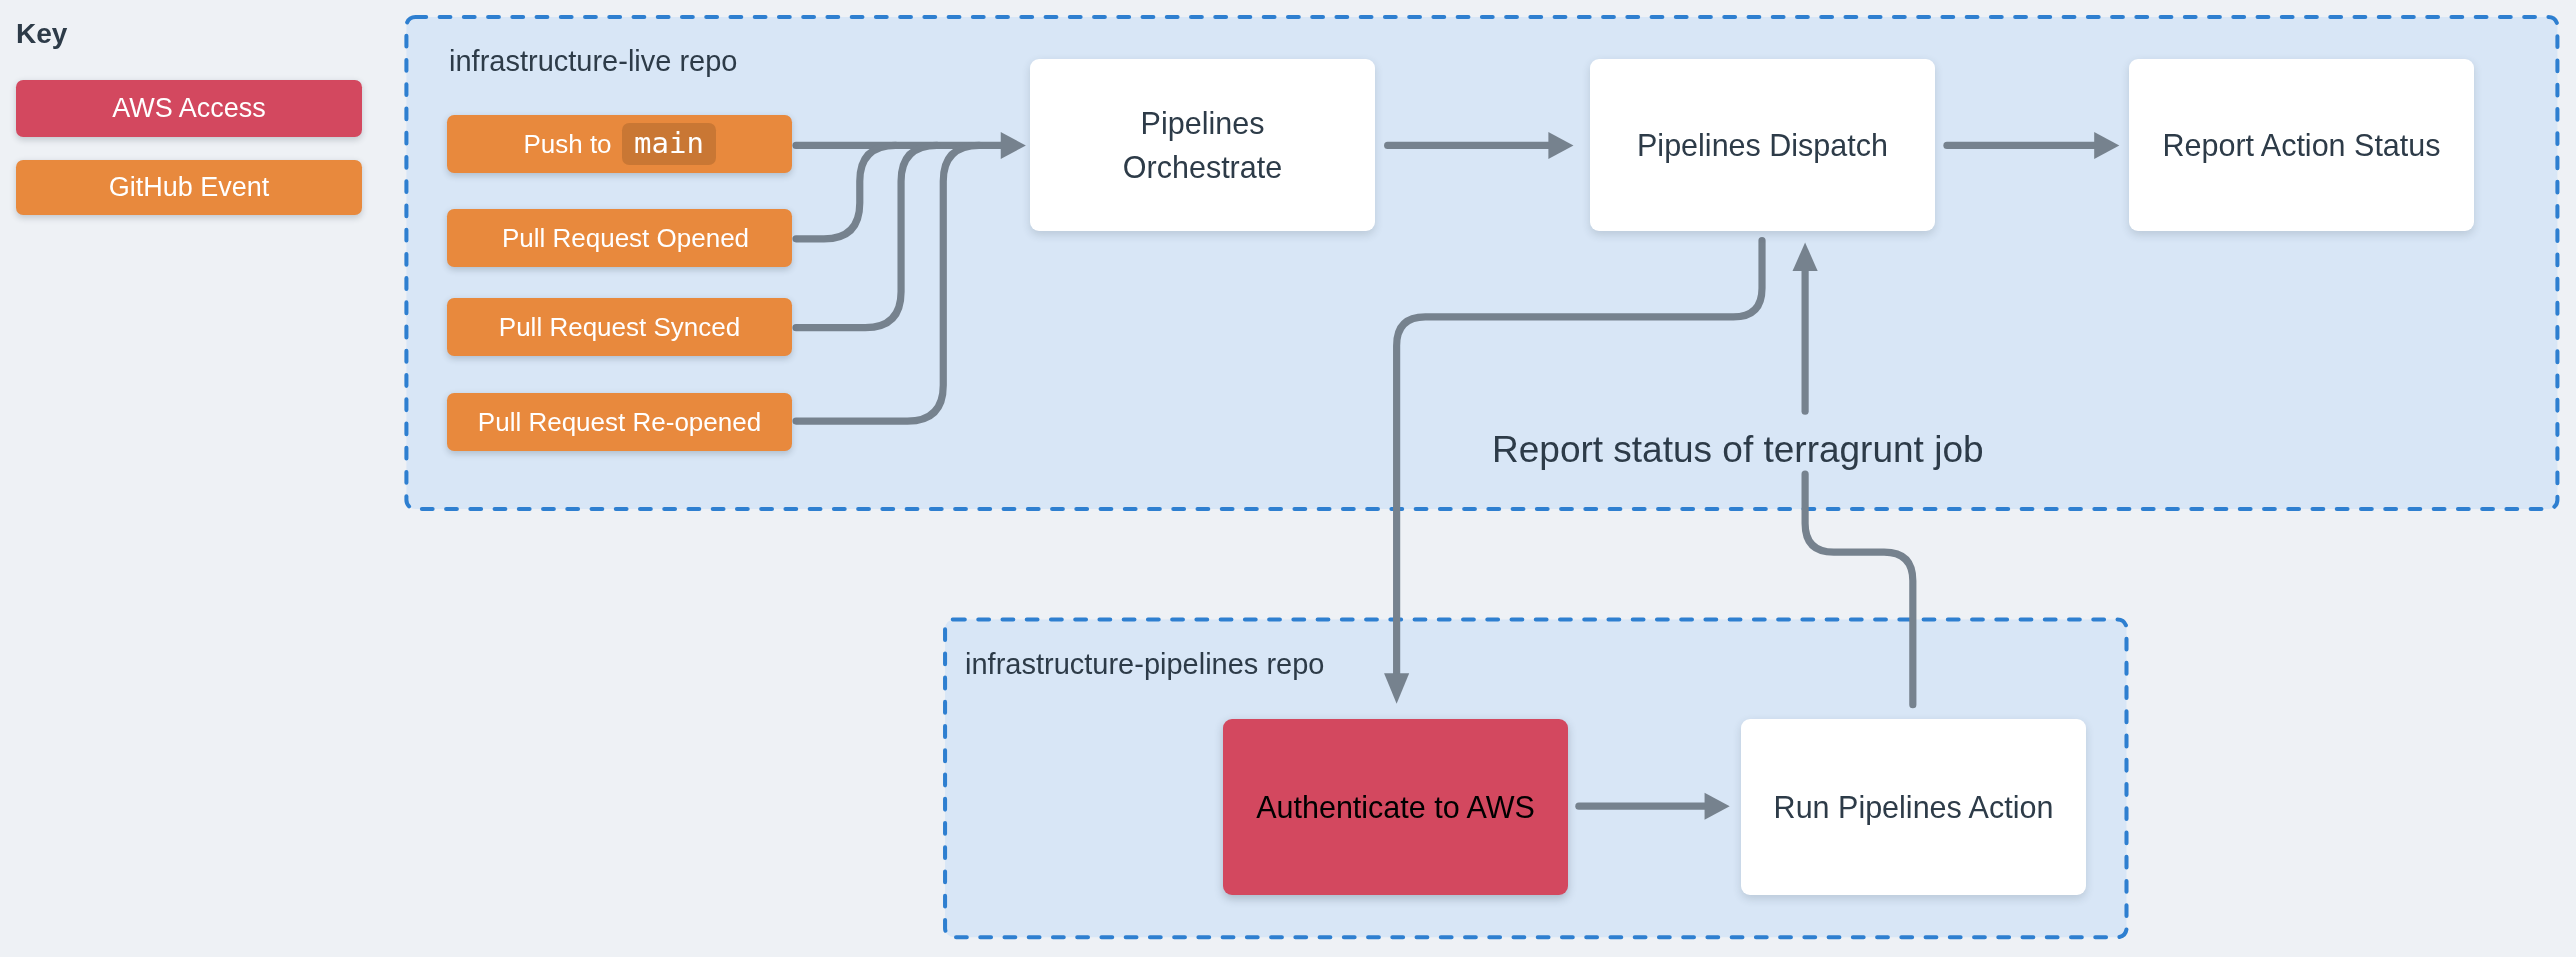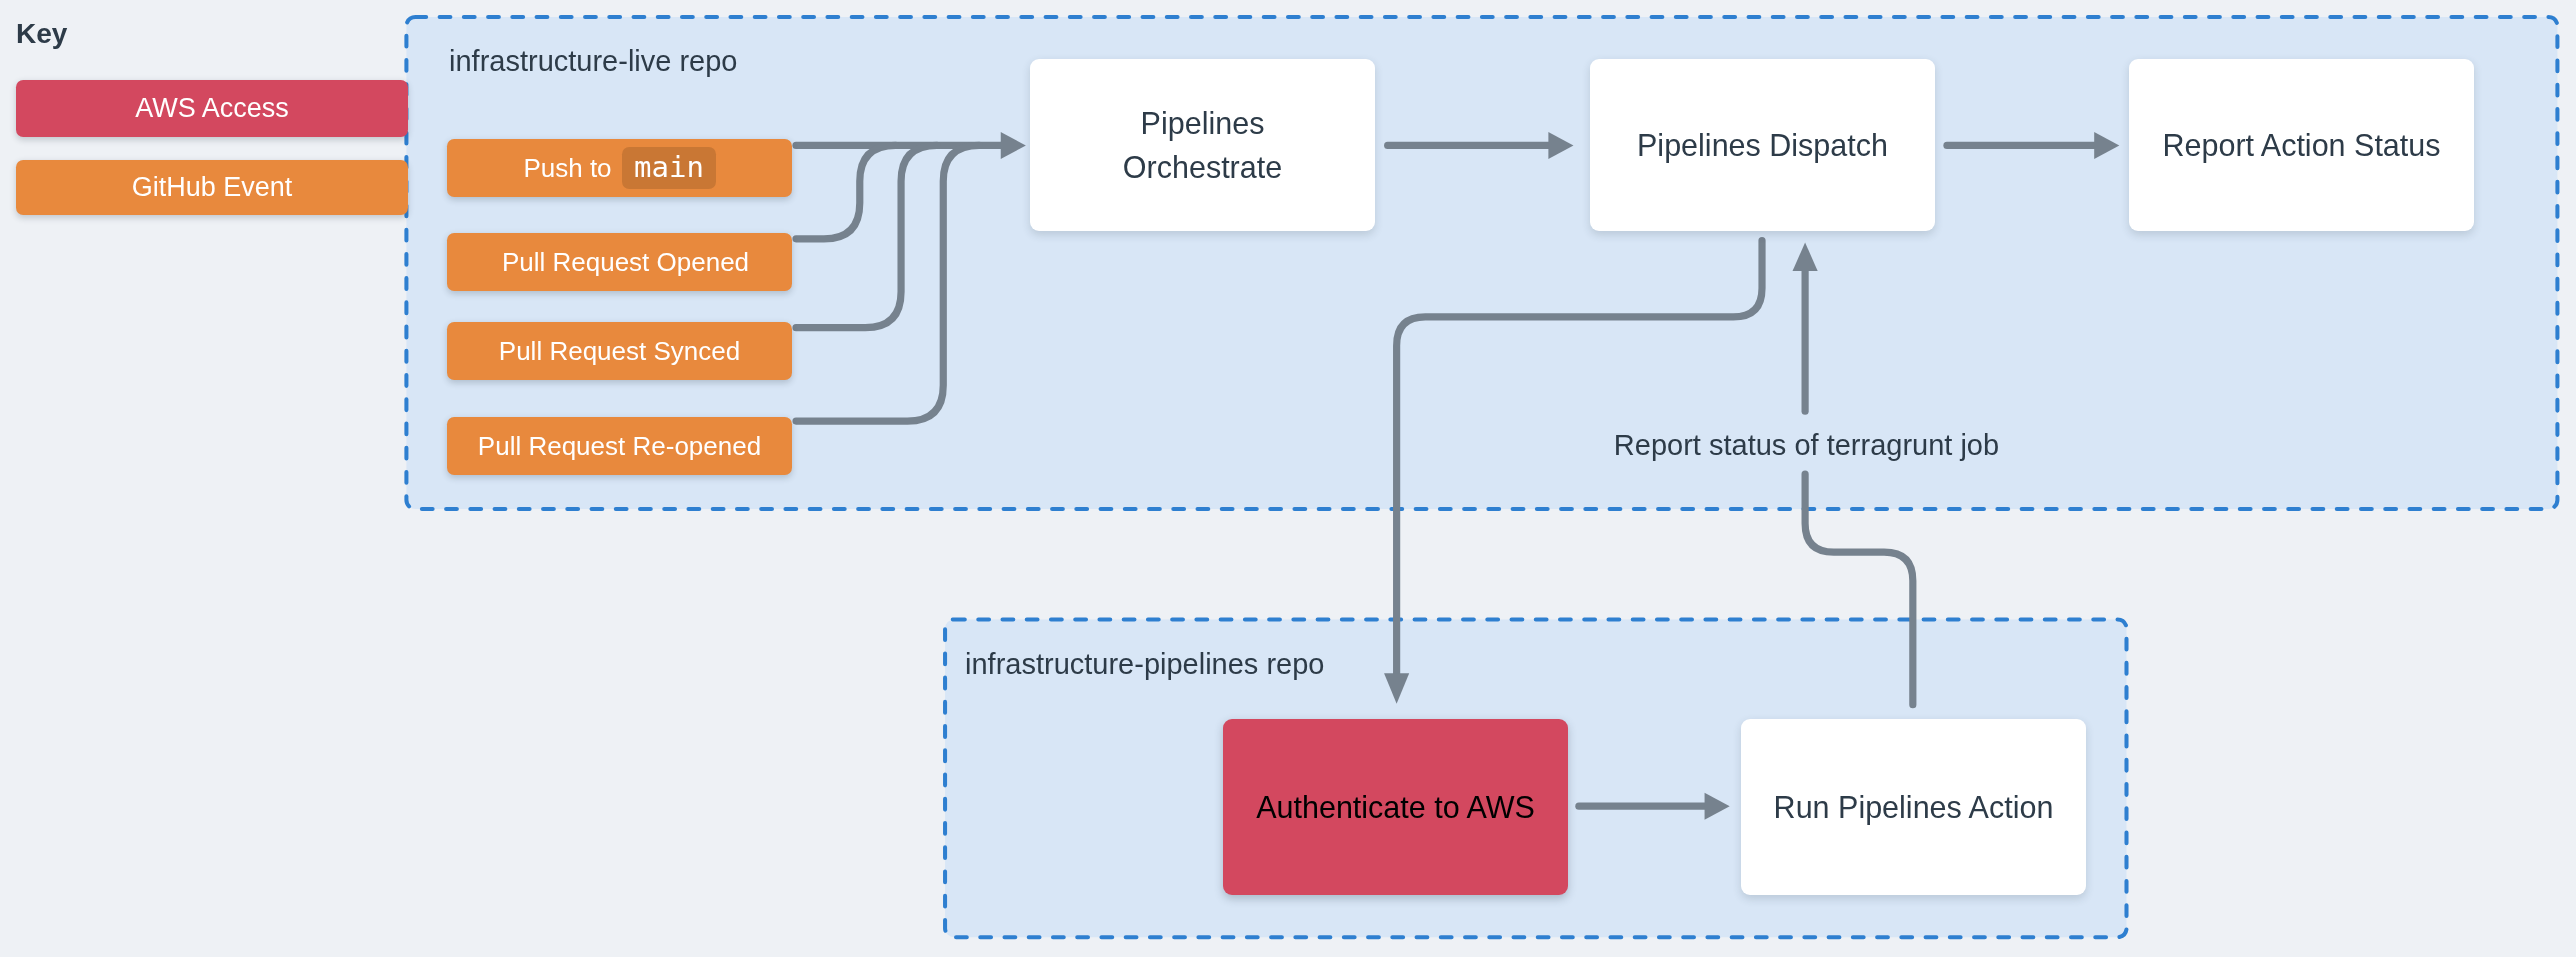--- a/index.html
+++ b/index.html
@@ -47,21 +47,21 @@
     stroke-linejoin:round;
   }
   .arrowhead{fill:var(--arrow);stroke:none;}
   .layer{position:absolute;left:0;top:0;z-index:1;}
 
   .key-title{
     position:absolute;left:16px;top:18px;
     font-size:28px;font-weight:700;
   }
   .key-swatch{
-    position:absolute;left:16px;width:392px;
+    position:absolute;left:16px;width:346px;
     display:flex;align-items:center;justify-content:center;
     color:#fff;font-size:27px;border-radius:7.2px;
     box-shadow:0 2.7px 6.3px rgba(40,55,70,.22);
   }
   .key-aws{top:80px;height:57px;background:var(--aws-access);}
   .key-gh{top:160px;height:55px;background:var(--github-event);}
 
   .repo-label{
     position:absolute;font-size:29px;line-height:34px;
     color:var(--text-dark);white-space:nowrap;
@@ -69,21 +69,20 @@
   .repo-label.live{left:449px;top:44px;}
   .repo-label.pipelines{left:965px;top:647px;}
 
   .event-btn{
     position:absolute;left:447px;width:345px;height:58px;
     display:flex;align-items:center;justify-content:center;
     background:var(--github-event);color:#fff;
     font-size:26px;border-radius:7.2px;
     box-shadow:0 2.7px 6.3px rgba(40,55,70,.22);
     white-space:nowrap;
-    margin-top:24px;
   }
   .btn-push{top:115px;}
   .btn-opened{top:209px;padding-left:12px;}
   .btn-synced{top:298px;}
   .btn-reopened{top:393px;}
   .code-badge{
     font-family:"DejaVu Sans Mono","Liberation Mono",monospace;
     font-size:29px;
     background:var(--code-badge-bg);
     border-radius:7.2px;
@@ -108,21 +107,21 @@
   .node-report{left:2129px;}
   .node-auth{
     left:1223px;
     background:var(--aws-access);color:#000000;
     box-shadow:0 3.6px 9px rgba(40,55,70,.25);
   }
   .node-run{left:1741px;}
 
   .annotation{
     position:absolute;left:1492px;top:429px;width:629px;
-    text-align:center;font-size:29px;color:var(--text-dark);
+    font-size:37px;color:var(--text-dark);
     white-space:nowrap;
   }
 </style>
 </head>
 <body>
 
 <div class="canvas">
 
   <svg class="connections" viewBox="0 0 2868 1066">
 

